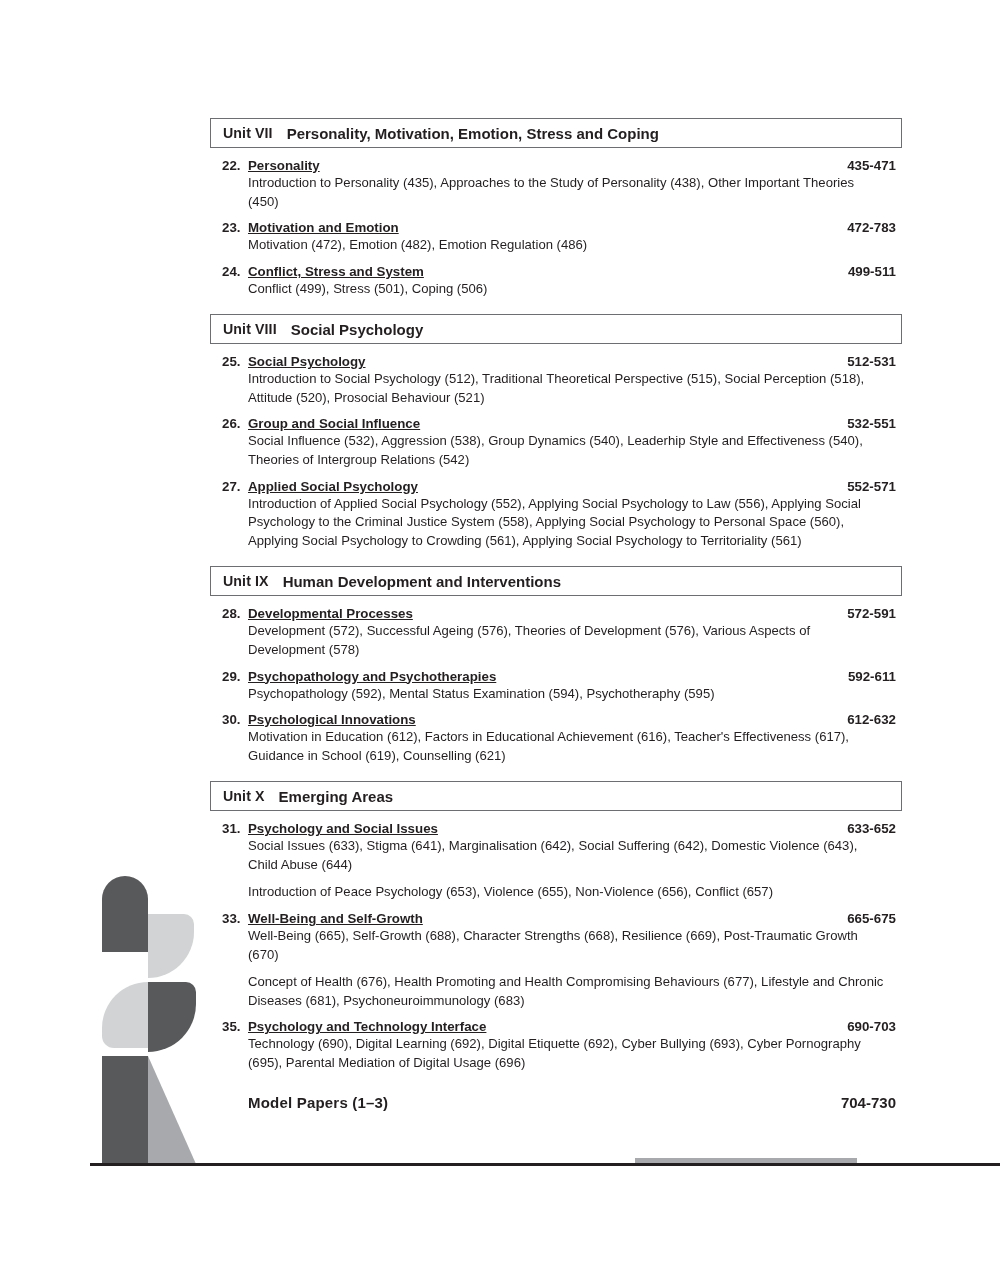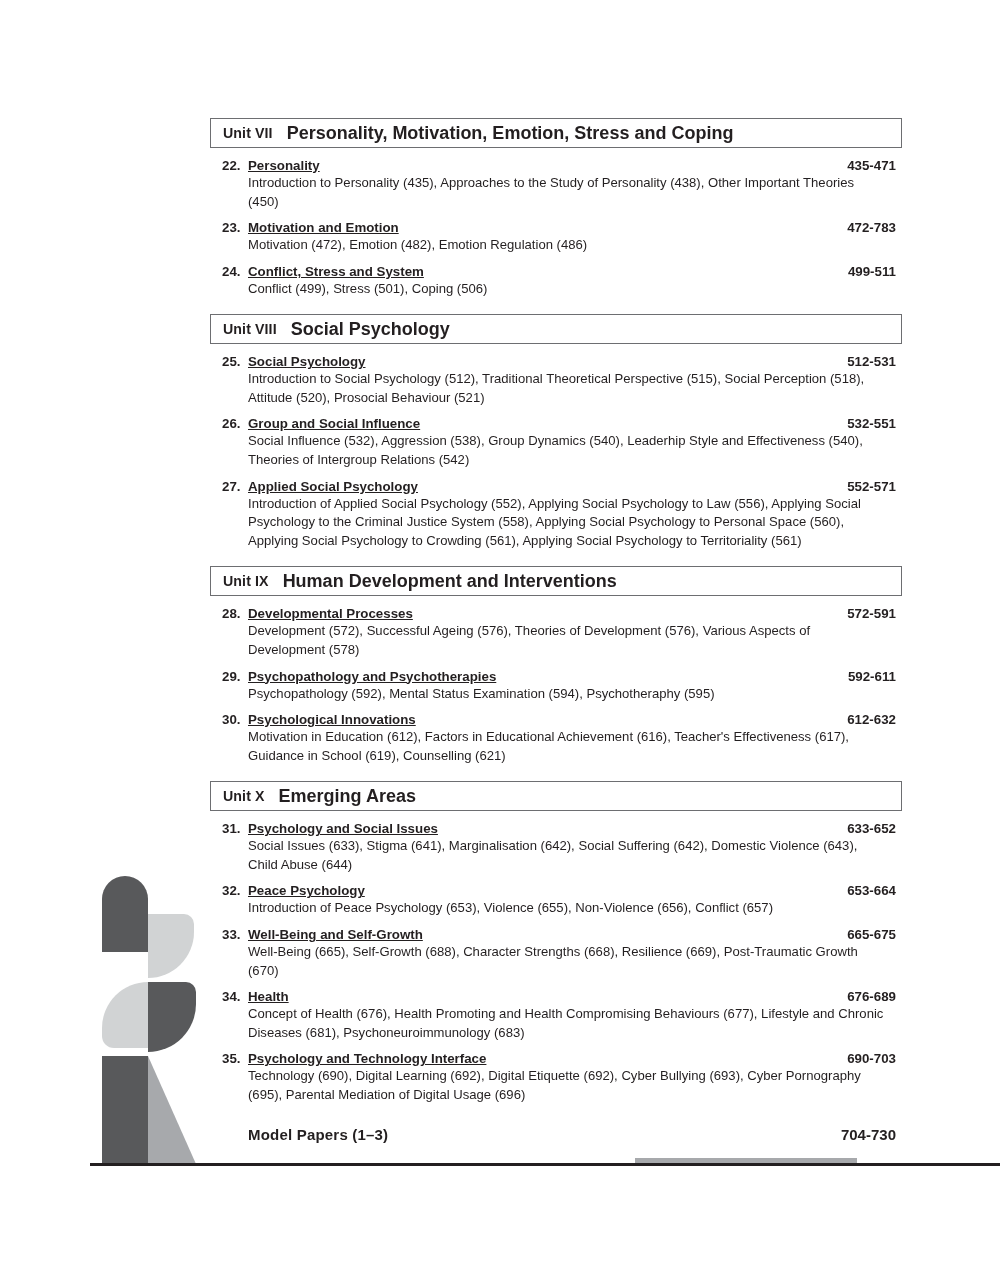--- a/index.html
+++ b/index.html
@@ -39,21 +39,21 @@
     box-sizing: border-box;
   }
   .unit-bar .unit-no {
     font-weight: bold;
     font-size: 14.2px;
     letter-spacing: 0.1px;
     white-space: nowrap;
   }
   .unit-bar .unit-title {
     font-weight: bold;
-    font-size: 18px;
+    font-size: 15px;
     margin-left: 14px;
     white-space: nowrap;
   }
   .unit-block {
     margin-bottom: 16px;
   }
   .entry {
     margin-bottom: 9px;
     padding-left: 12px;
     position: relative;
@@ -318,49 +318,35 @@
           <div class="entry-head-left">
             <span class="chap-num">31.</span>
             <span class="chap-title">Psychology and Social Issues</span>
           </div>
           <span class="pages">633-652</span>
         </div>
         <div class="sub">Social Issues (633), Stigma (641), Marginalisation (642), Social Suffering (642), Domestic Violence (643), Child Abuse (644)</div>
       </div>
 
       <div class="entry">
-        <div class="entry-head">
-          <div class="entry-head-left">
-            <span class="chap-num">32.</span>
-            <span class="chap-title"> Peace Psychology</span>
-          </div>
-          <span class="pages">653-664</span>
-        </div>
         <div class="sub">Introduction of Peace Psychology (653), Violence (655), Non-Violence (656), Conflict (657)</div>
       </div>
 
       <div class="entry">
         <div class="entry-head">
           <div class="entry-head-left">
             <span class="chap-num">33.</span>
             <span class="chap-title">Well-Being and Self-Growth</span>
           </div>
           <span class="pages">665-675</span>
         </div>
         <div class="sub">Well-Being (665), Self-Growth (688), Character Strengths (668), Resilience (669), Post-Traumatic Growth (670)</div>
       </div>
 
       <div class="entry">
-        <div class="entry-head">
-          <div class="entry-head-left">
-            <span class="chap-num">34.</span>
-            <span class="chap-title">Health</span>
-          </div>
-          <span class="pages">676-689</span>
-        </div>
         <div class="sub">Concept of Health (676), Health Promoting and Health Compromising Behaviours (677), Lifestyle and Chronic Diseases (681), Psychoneuroimmunology (683)</div>
       </div>
 
       <div class="entry">
         <div class="entry-head">
           <div class="entry-head-left">
             <span class="chap-num">35.</span>
             <span class="chap-title">Psychology and Technology Interface</span>
           </div>
           <span class="pages">690-703</span>

